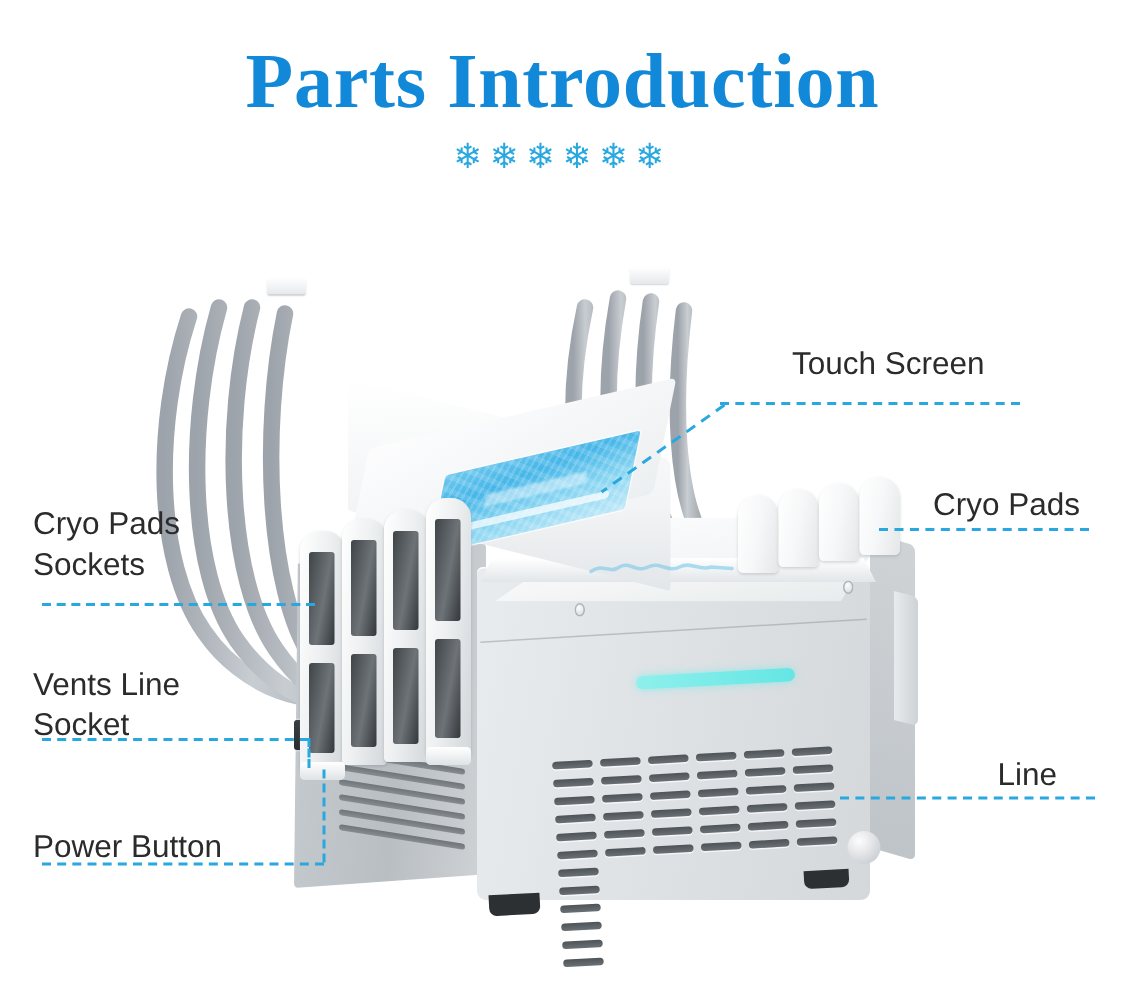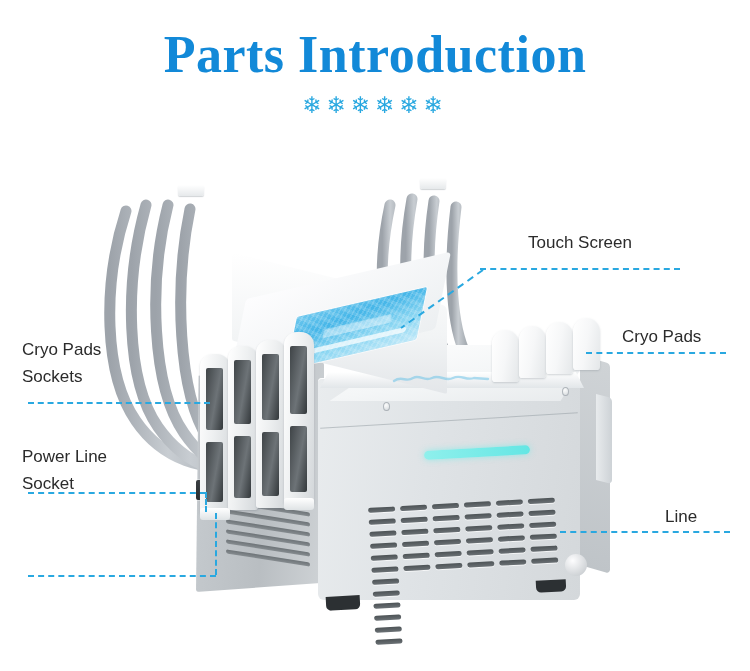--- a/index.html
+++ b/index.html
@@ -17,21 +17,21 @@
     color:#1289d8;letter-spacing:.5px;
   }
   .snowrow{
     position:absolute;left:0;top:92px;width:750px;text-align:center;
     color:#29a8e0;font-size:23px;line-height:26px;letter-spacing:5px;
     font-family:"DejaVu Sans", sans-serif;
   }
 
   
   .label{
-    position:absolute;color:#2b2b2b;font-size:17px;line-height:27px;
+    position:absolute;color:#2b2b2b;font-size:21px;line-height:27px;
     white-space:pre-line;font-family:"Liberation Sans", sans-serif;
   }
   .lbl-cryopads-sockets{left:22px;top:336px;}
   .lbl-power-line{left:22px;top:443px;}
   .lbl-power-button{left:22px;top:551px;}
   .lbl-touch-screen{left:528px;top:229px;}
   .lbl-cryopads{left:622px;top:323px;}
   .lbl-vents{left:665px;top:503px;}
 
   
@@ -404,19 +404,20 @@
   <div class="leader-v ld-pb-v"></div>
   <div class="leader ld-ts"></div>
   <svg class="ld-ts-diag" viewBox="0 0 86 62">
     <line x1="84" y1="2" x2="2" y2="60" stroke="#29a8e0" stroke-width="2" stroke-dasharray="7 5"></line>
   </svg>
   <div class="leader ld-cp"></div>
   <div class="leader ld-vt"></div>
 
   <div class="label lbl-cryopads-sockets">Cryo Pads
 Sockets</div>
-  <div class="label lbl-power-line">Power Line
+  <div class="label lbl-power-line">Vents Line
 Socket</div>
+  <div class="label lbl-power-button">Power Button</div>
   <div class="label lbl-touch-screen">Touch Screen</div>
   <div class="label lbl-cryopads">Cryo Pads</div>
   <div class="label lbl-vents">Line</div>
 
 </div>
 
 </body></html>

